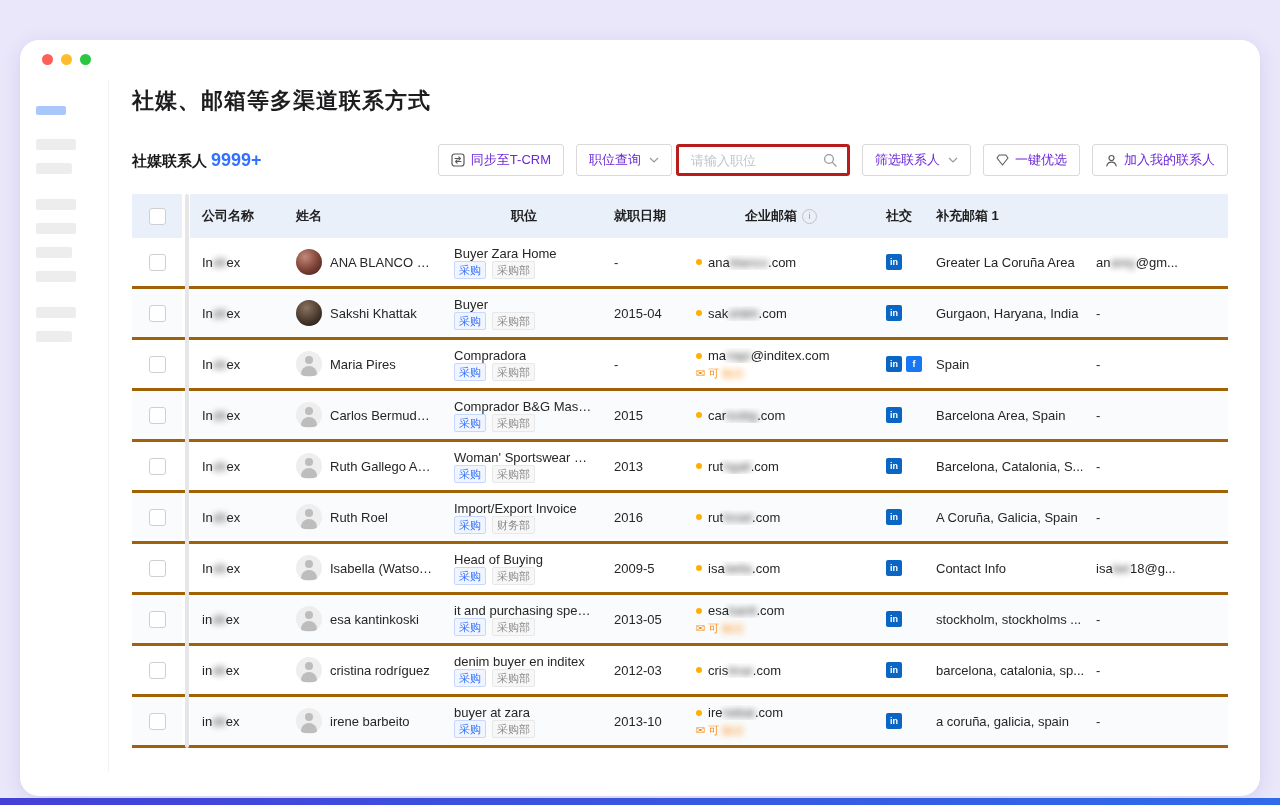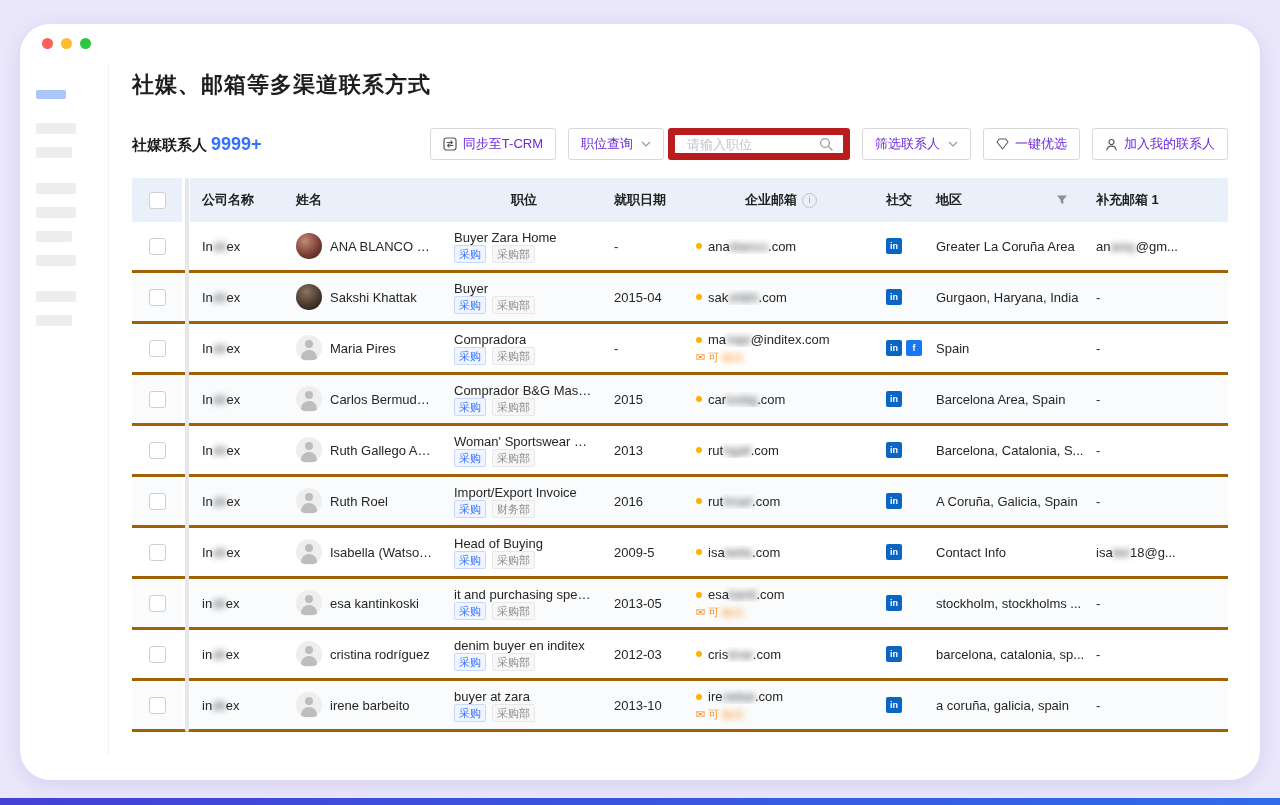--- a/index.html
+++ b/index.html
@@ -3,22 +3,22 @@
 <meta charset="utf-8">
 <style>
   html,body{margin:0;padding:0;}
   body{
     width:1280px;height:805px;position:relative;overflow:hidden;
     background:#eae7fa;
     font-family:"Liberation Sans","DejaVu Sans",sans-serif;
   }
   .bottom-bar{position:absolute;left:0;right:0;bottom:0;height:7px;
     background:linear-gradient(90deg,#4440d6 0%,#2f6bea 100%);}
-  .window{position:absolute;left:20px;top:24px;width:1240px;height:756px;
-    background:#fff;border-radius:30px;box-shadow:0 4px 18px rgba(110,100,200,.18);}
+  .window{position:absolute;left:20px;top:40px;width:1240px;height:756px;
+    background:#fff;border-radius:19px;box-shadow:0 4px 18px rgba(110,100,200,.18);}
   
   .dots{position:absolute;left:22px;top:14px;display:flex;gap:8px;}
   .dot{width:11px;height:11px;border-radius:50%;}
   .dot.r{background:#ff5f57}.dot.y{background:#febc2e}.dot.g{background:#28c840}
   
   .sidebar{position:absolute;left:16px;top:66px;width:70px;}
   .sk{height:11px;border-radius:2px;background:#ededed;margin-bottom:13px;}
   .sk.blue{background:#a9c7fb;width:30px;height:9px;margin-bottom:24px;}
   .sk.w40{width:40px}.sk.w36{width:36px}
   .sk.gap{background:transparent;height:12px;margin-bottom:0;}
@@ -27,21 +27,21 @@
   .main{position:absolute;left:112px;top:46px;width:1100px;}
   h1.page-title{margin:0;font-size:22px;font-weight:700;color:#1d1d1f;letter-spacing:1px;}
   .subrow{margin-top:28px;display:flex;align-items:center;justify-content:space-between;width:1096px;}
   .list-label{font-size:15px;font-weight:700;color:#1a1a1a;}
   .list-count{font-size:18px;font-weight:700;color:#3370ff;margin-left:4px;}
   .toolbar{display:flex;align-items:center;gap:12px;}
   .tgroup{display:flex;align-items:center;gap:4px;}
   .btn{height:32px;border:1px solid #d9d9d9;border-radius:3px;background:#fff;
     display:inline-flex;align-items:center;gap:6px;padding:0 12px;font-size:13px;color:#6d28d9;
     cursor:pointer;box-sizing:border-box;white-space:nowrap;}
-  .search-box{height:32px;border:7px solid #b91c1c;border-radius:3px;background:#fff;
+  .search-box{height:32px;border:3px solid #b91c1c;border-radius:3px;background:#fff;
     display:inline-flex;align-items:center;padding:0 10px;box-sizing:border-box;}
   .search-box input{border:none;outline:none;font-size:13px;width:130px;color:#333;
     font-family:"Liberation Sans","DejaVu Sans",sans-serif;}
   .search-box input::placeholder{color:#c0c4cc;}
   
   .table{margin-top:18px;width:1096px;position:relative;font-size:13px;color:#262626;}
   .thead{display:flex;background:#e9f0fa;height:44px;align-items:center;font-weight:700;color:#202020;margin-top:6px;}
   .tr{display:flex;height:48px;align-items:center;border-bottom:3px solid #a16207;background:#fff;}
   .tr.alt{background:#fafbfc;}
   .td,.th{box-sizing:border-box;padding:0 8px 0 12px;white-space:nowrap;overflow:hidden;
@@ -185,28 +185,20 @@
         <div class="th c-gap"></div>
         <div class="th c-company">公司名称</div>
         <div class="th c-name">姓名</div>
         <div class="th c-title" style="flex-direction:row;align-items:center;">职位</div>
         <div class="th c-date">就职日期</div>
         <div class="th c-email" style="flex-direction:row;align-items:center;">
           <span>企业邮箱</span>
           <span class="info">i</span>
         </div>
         <div class="th c-social">社交</div>
-        <div class="th c-region">
-          <span>地区</span>
-          <span class="funnel">
-            <svg width="12" height="12" viewBox="0 0 12 12">
-                <path d="M1 1.5h10L7.3 6v4.2L4.7 8.6V6z" fill="#8f8f8f"></path>
-              </svg>
-          </span>
-        </div>
         <div class="th c-extra">补充邮箱 1</div>
       </div>
 
       <div>
   <div class="tr">
     <div class="td c-check">
               <span class="cb"></span>
             </div>
     <div class="td c-gap"></div>
     <div class="td c-company" df="company">

